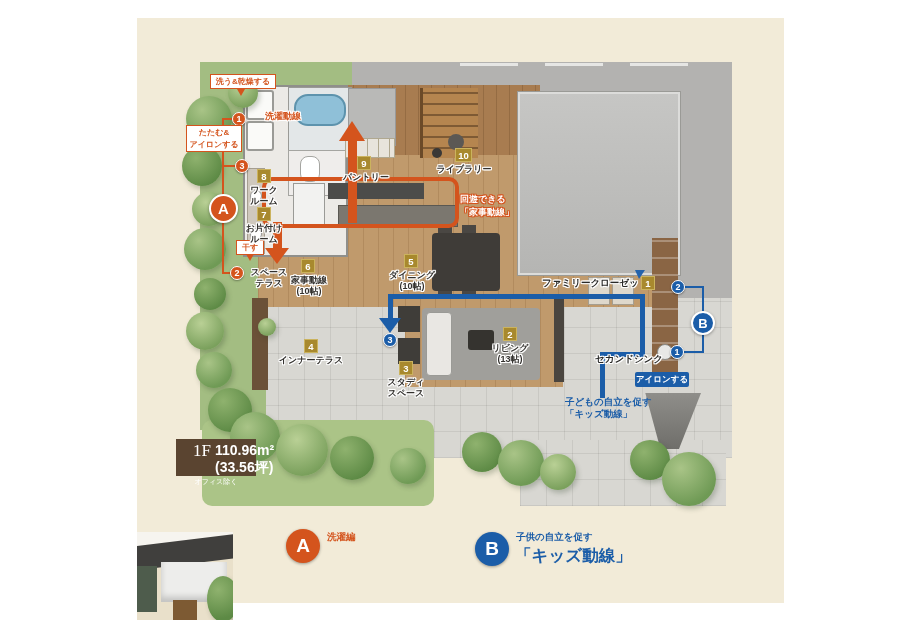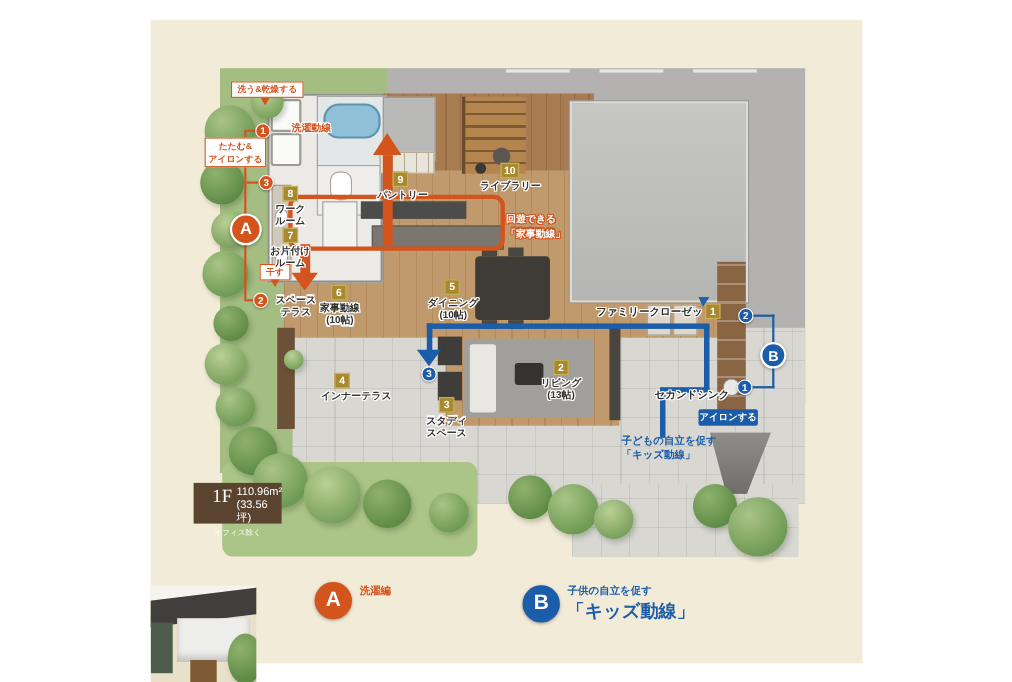--- a/index.html
+++ b/index.html
@@ -221,21 +221,21 @@
       <span>3</span>
     </div>
   <div class="abs room-label halo" style="left:380px;top:377px;width:52px;">
     <div>スタディ</div>
       <div>スペース</div>
   </div>
 
   <div class="abs sq" style="left:304px;top:339px;">
       <span>4</span>
     </div>
-  <div class="abs room-label halo" style="left:266px;top:355px;width:90px;text-align:right;">
+  <div class="abs room-label halo" style="left:266px;top:355px;width:90px;">
     <div>インナーテラス</div>
   </div>
 
   <div class="abs sq" style="left:404px;top:254px;">
       <span>5</span>
     </div>
   <div class="abs room-label halo" style="left:386px;top:270px;width:52px;">
     <div>ダイニング</div>
       <div>(10帖)</div>
   </div>
@@ -279,21 +279,21 @@
   </div>
 
   <div class="abs room-label halo" style="left:242px;top:267px;width:54px;">
     <div>スペース</div>
     <div>テラス</div>
   </div>
 
   <div class="abs areabox" style="left:176px;top:439px;width:80px;height:37px;">
     <div style="display:flex;align-items:flex-start;">
       <div class="serif" style="font-size:17px;line-height:1;margin-right:4px;">1F</div>
-      <div style="font-size:10px;line-height:1.2;">
+      <div style="font-size:14px;line-height:1.2;font-weight:bold;">
         <div>110.96m²</div>
         <div>(33.56坪)</div>
       </div>
     </div>
     <div style="font-size:7px;text-align:center;margin-top:1px;">オフィス除く</div>
   </div>
 
   <div class="abs bigdot or" style="left:286px;top:529px;width:34px;height:34px;font-size:19px;border:none;">
       <span>A</span>
     </div>

